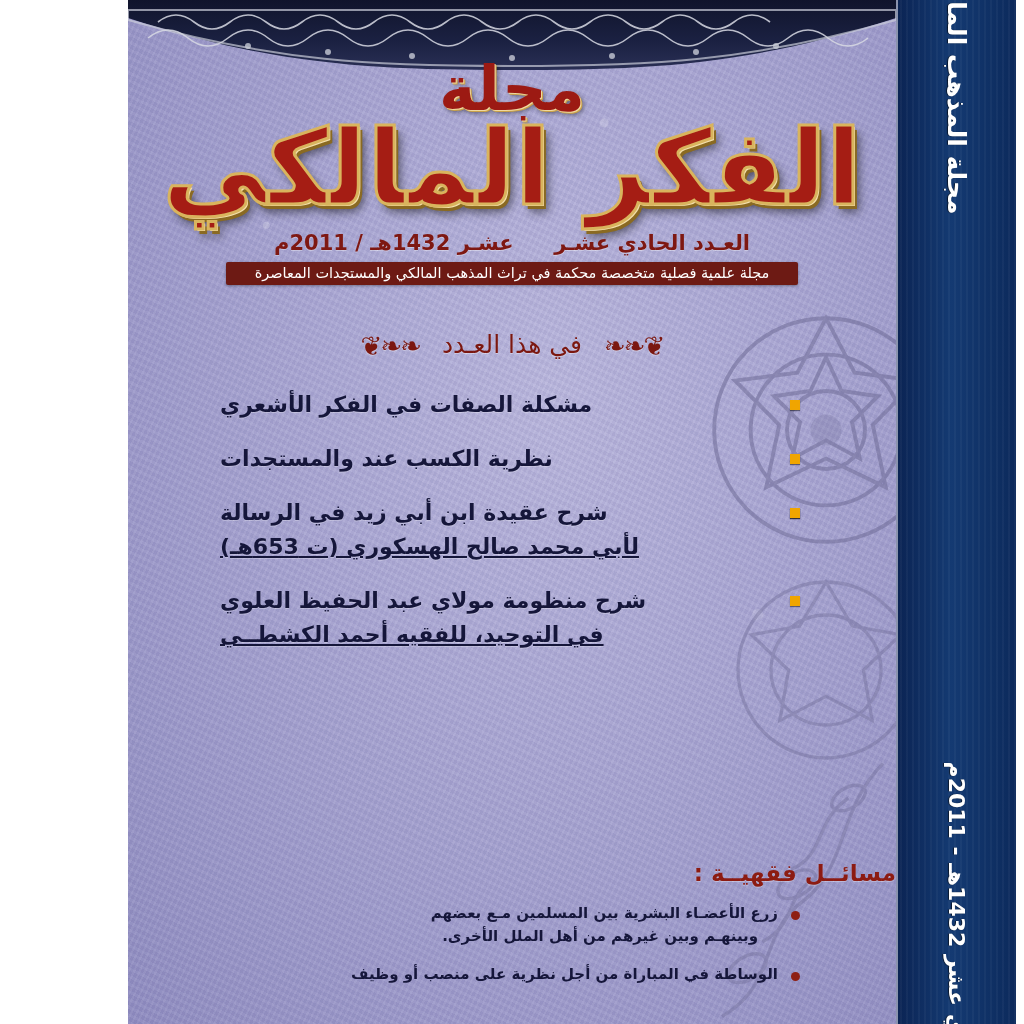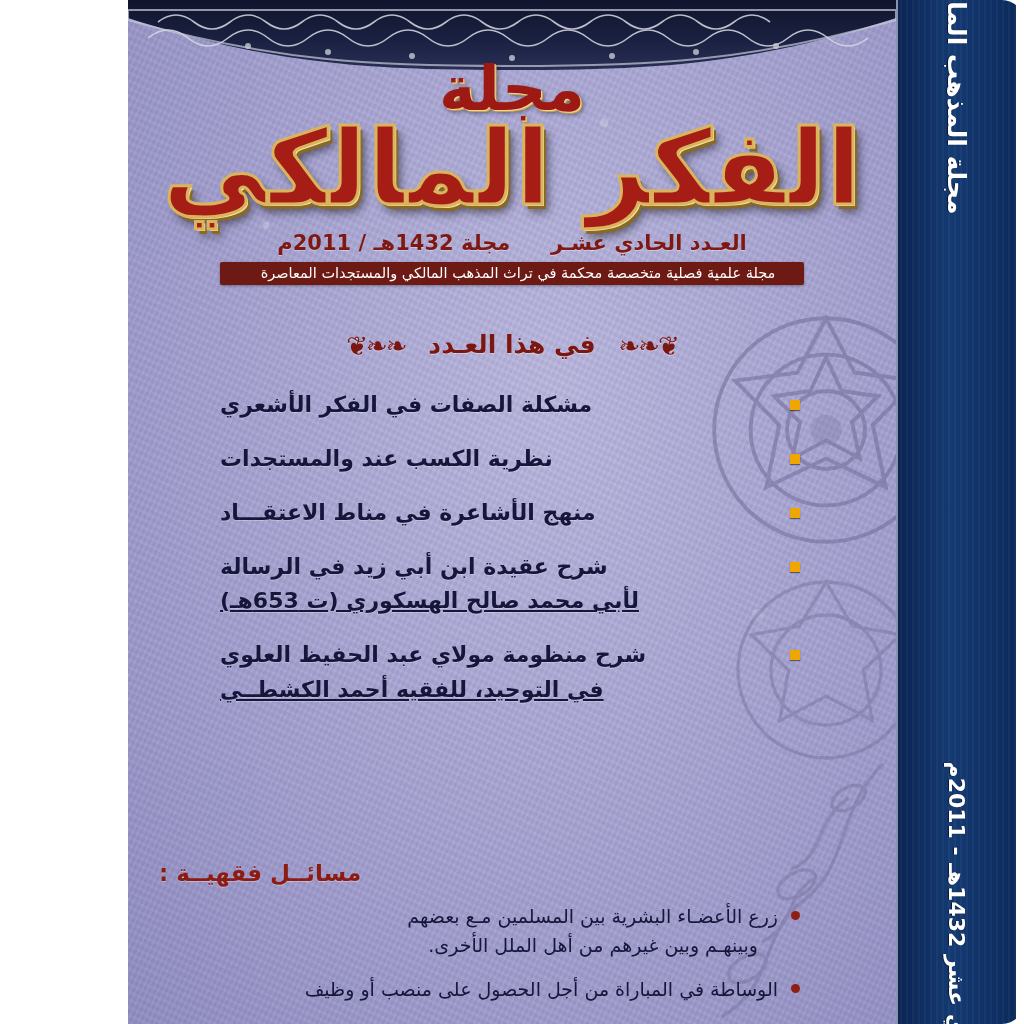--- a/index.html
+++ b/index.html
@@ -14,21 +14,20 @@
     overflow: hidden;
   }
 
   
   #cover {
     position: relative;
     width: 1024px;
     height: 1024px;
     background: #ffffff;
     overflow: hidden;
-    border-radius: 22px;
   }
 
   
   #sheet {
     position: absolute;
     left: 0px;
     top: 0px;
     width: 1024px;
     height: 1024px;
   }
@@ -165,35 +164,35 @@
     text-shadow: 0 1px 0 rgba(255,255,255,.35);
   }
   #issueline .sep { display:inline-block; width: 26px; }
   #subtitle-bar {
     margin: 7px auto 0 auto;
     width: 560px;
     background: #6d1a14;
     color: #ffffff;
     font-size: 14.5px;
     letter-spacing: 1.5px;
-    padding: 3px 6px 4px 18px;
+    padding: 3px 6px 4px 6px;
     border-radius: 2px;
     box-shadow: 0 1px 3px rgba(0,0,0,.35);
   }
 
   
   #inthisissue {
     position: absolute;
     top: 330px;
     left: 0;
     width: 768px;
     text-align: center;
     color: #7b1710;
     font-size: 25px;
-    font-weight: bold;
+    font-weight: normal;
     letter-spacing: 3px;
     text-shadow: 0 1px 0 rgba(255,255,255,.35);
   }
   .orn {
     display: inline-block;
     vertical-align: middle;
     color: #7b1710;
     font-size: 26px;
     letter-spacing: -2px;
     margin: 0 14px;
@@ -228,42 +227,41 @@
     box-shadow: 0 1px 1px rgba(0,0,0,.45);
   }
   .entry .l2 { display: block; text-decoration: underline; }
 
   
   #fiqh-head {
     position: absolute;
     top: 860px;
     left: 0;
     width: 768px;
-    text-align: left;
+    text-align: right;
     color: #8c1b12;
     font-size: 23px;
     font-weight: bold;
     letter-spacing: 5px;
     text-shadow: 0 1px 0 rgba(255,255,255,.3);
-    margin-left: 31px;
   }
   #fiqh-list {
     position: absolute;
     top: 902px;
     right: 96px;
     width: 590px;
     text-align: right;
   }
   .fentry {
     position: relative;
     padding-right: 22px;
     margin-bottom: 14px;
     color: #15163a;
-    font-size: 19px;
-    font-weight: normal;
+    font-size: 15px;
+    font-weight: bold;
     line-height: 1.55;
     letter-spacing: 1px;
   }
   .fentry .dot {
     position: absolute;
     right: 0;
     top: 9px;
     width: 9px;
     height: 9px;
     border-radius: 50%;
@@ -354,21 +352,21 @@
           </g>
         </svg>
       </div>
 
       <div id="masthead">
         <div id="majalla">مجلة</div>
         <div id="bigtitle">الفكر المالكي</div>
         <div id="issueline">
           <span>العـدد الحادي عشـر</span>
           <span class="sep"></span>
-          <span>مجلة 1432هـ / 2011م</span>
+          <span>عشـر 1432هـ / 2011م</span>
         </div>
         <div id="subtitle-bar">مجلة علمية فصلية متخصصة محكمة في تراث المذهب المالكي والمستجدات المعاصرة</div>
       </div>
 
       <div id="inthisissue">
         <span class="orn">❦❧❧</span>
         <span>في هذا العـدد</span>
         <span class="orn">❧❧❦</span>
       </div>
 
@@ -379,21 +377,20 @@
           <span>مشكلة الصفات في الفكر الأشعري</span>
         </div>
 
         <div class="entry">
           <span class="bullet"></span>
           <span>نظرية الكسب عند والمستجدات</span>
         </div>
 
         <div class="entry">
           <span class="bullet"></span>
-          <span>منهج الأشاعرة في مناط الاعتقـــاد</span>
         </div>
 
         <div class="entry">
           <span class="bullet"></span>
           <span>شرح عقيدة ابن أبي زيد في الرسالة</span>
           <span class="l2">لأبي محمد صالح الهسكوري (ت 653هـ)</span>
         </div>
 
         <div class="entry">
           <span class="bullet"></span>
@@ -407,21 +404,21 @@
       <div id="fiqh-head">مسائــل فقهيــة :</div>
 
       <div id="fiqh-list">
         <div class="fentry">
           <span class="dot"></span>
           <span>زرع الأعضـاء البشرية بين المسلمين مـع بعضهم</span>
           <span class="l2">وبينهـم وبين غيرهم من أهل الملل الأخرى.</span>
         </div>
         <div class="fentry">
           <span class="dot"></span>
-          <span>الوساطة في المباراة من أجل الحصول على منصب أو وظيف</span>
+          <span>الوساطة في المباراة من أجل نظرية على منصب أو وظيف</span>
         </div>
       </div>
 
     </div>
 
     <div id="spine">
       <div class="spine-inner"></div>
       <div class="spine-text" id="spine-title">مجلة المذهب المالكي</div>
       <div class="spine-text" id="spine-issue">العدد الحادي عشر 1432هـ - 2011م</div>
     </div>

